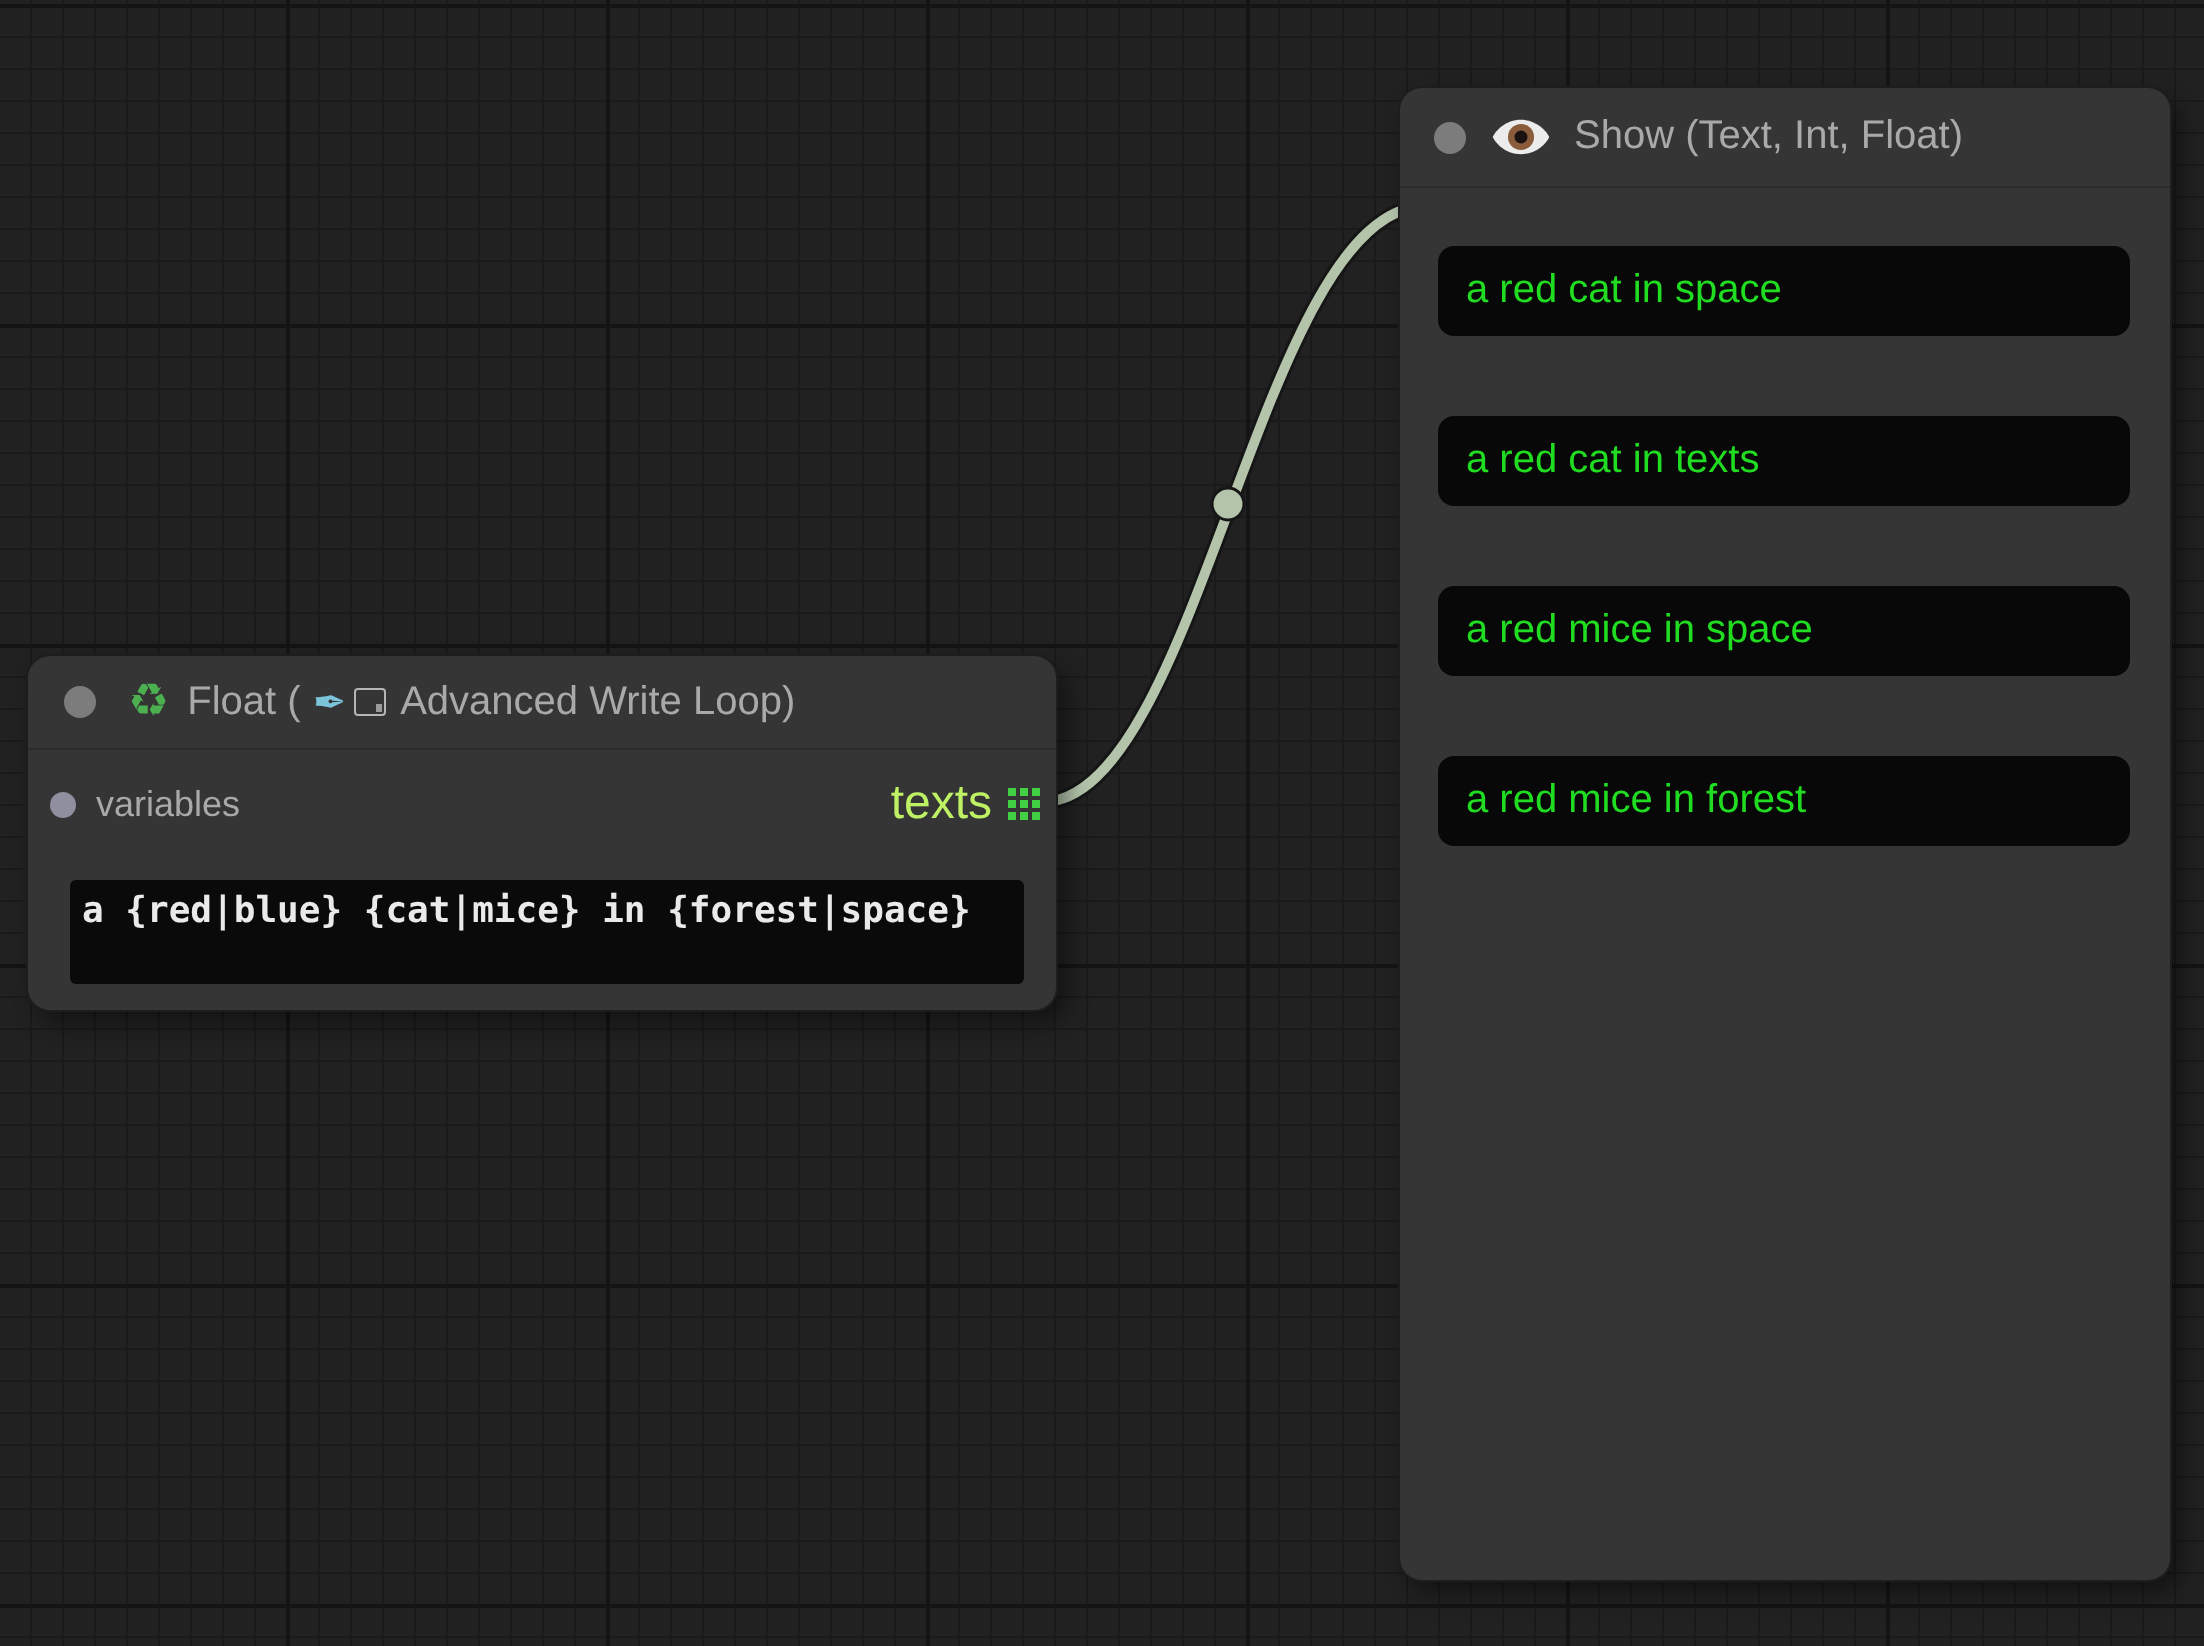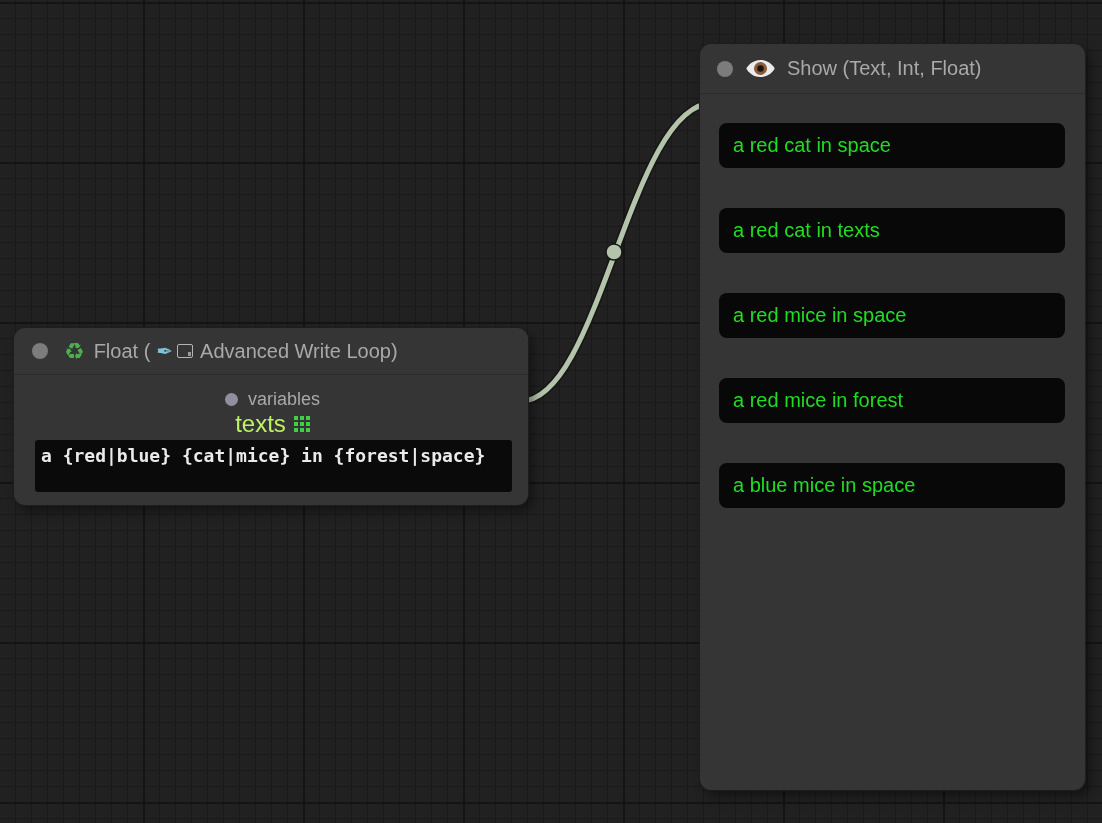--- a/index.html
+++ b/index.html
@@ -50,21 +50,21 @@
     display:inline-block; width:16px; height:14px;
     border:1.5px solid #b5b5b5; border-radius:2px;
     margin:0 7px 0 2px; position:relative;
   }
   .textbox-icon::after {
     content:""; position:absolute; right:1px; bottom:1px;
     width:3px; height:4px; background:#9a9a9a;
   }
   .io-row {
     display:flex; align-items:center; justify-content:space-between;
-    height:26px; margin-top:14px; padding:0 8px 0 11px;flex-direction:column;
+    height:26px; margin-top:14px; padding:0 8px 0 11px;
   }
   .io-left, .io-right { display:flex; align-items:center; }
   .input-dot { width:13px; height:13px; background:#8f8fa0; margin-right:10px; }
   .io-label { color:#a9a9a9; font-size:18px; }
   .out-label { color:#bef264; font-size:24px; margin-right:8px; }
   .list-icon {
     display:grid; grid-template-columns:repeat(3,4px); grid-auto-rows:4px;
     gap:2px; margin-right:0;
   }
   .list-icon i { background:#41d044; display:block; }
@@ -149,15 +149,14 @@
       <circle cx="16" cy="10" r="7.2" fill="#8a5c3c"></circle>
       <circle cx="16" cy="10" r="3.6" fill="#191210"></circle>
     </svg>
     <span>Show (Text, Int, Float)</span>
   </div>
   <div class="rows">
     <div class="text-row">a red cat in space</div>
     <div class="text-row">a red cat in texts</div>
     <div class="text-row">a red mice in space</div>
     <div class="text-row">a red mice in forest</div>
-    <div class="text-row">a blue mice in space</div>
   </div>
 </div>
 
 </body></html>

